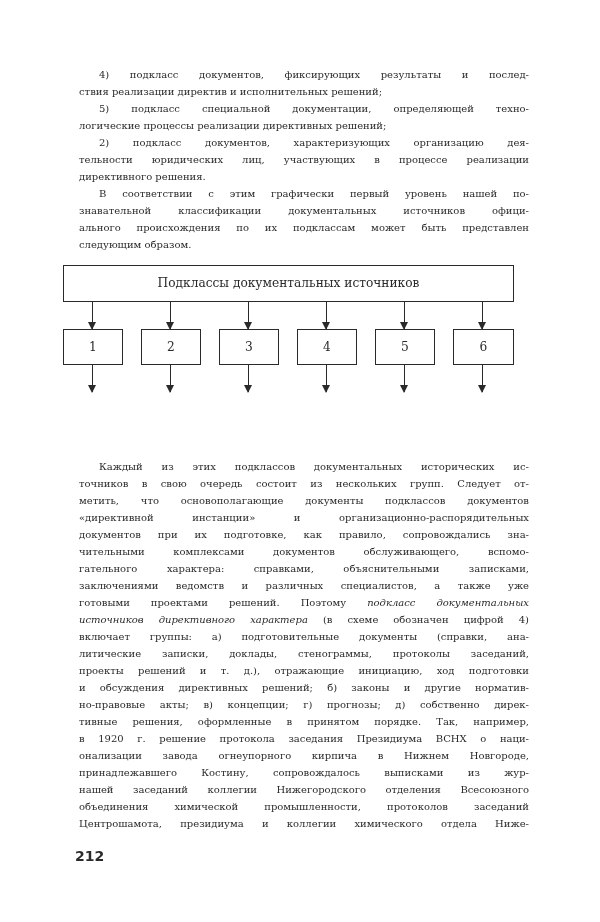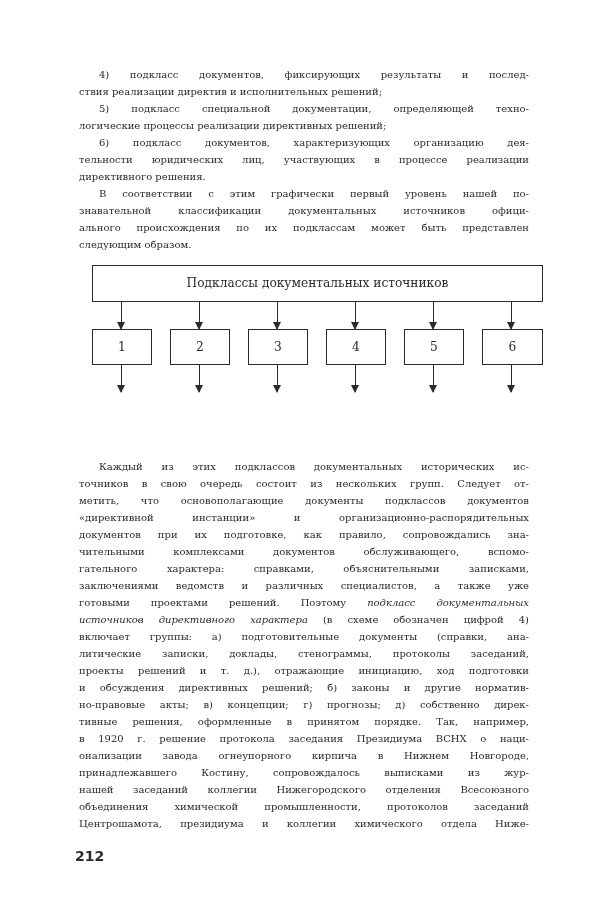--- a/index.html
+++ b/index.html
@@ -4,40 +4,40 @@
 <style>
   html, body { margin: 0; padding: 0; background: #ffffff; }
   body { width: 600px; height: 922px; position: relative; overflow: hidden;
          font-family: "DejaVu Serif", "Liberation Serif", serif; color: #2a2a2a; }
   .page { position: absolute; left: 75px; top: 66px; width: 450px; }
   .line { position: absolute; left: 4px; width: 450px; font-size: 10px; line-height: 17px;
           white-space: nowrap; text-align: justify; text-align-last: justify; height: 17px; }
   .line.last { text-align-last: left; }
   .line.indent { padding-left: 20px; width: 430px; }
   .line i { font-style: italic; }
-  .diagram { position: absolute; left: 92px; top: 265px; width: 451px; height: 144px; }
+  .diagram { position: absolute; left: 63px; top: 265px; width: 451px; height: 144px; }
   .box { position: absolute; border: 1.3px solid #2a2a2a; box-sizing: border-box; background: #fff;
          display: flex; align-items: center; justify-content: center; text-align: center;
          font-size: 12.2px; line-height: 15px; color: #2a2a2a; }
   .arrow { position: absolute; width: 1.3px; background: #2a2a2a; }
   .arrow::after { content: ""; position: absolute; left: -3.6px; bottom: -1px;
                   border-left: 4.2px solid transparent; border-right: 4.2px solid transparent;
                   border-top: 8px solid #2a2a2a; }
   .pagenum { position: absolute; left: 75px; top: 848px; font-family: "DejaVu Sans", "Liberation Sans", sans-serif;
              font-weight: bold; font-size: 14px; color: #2a2a2a; }
 </style>
 </head>
 <body>
 
 <div class="page">
   <div class="line indent" style="top:0px">4)  подкласс документов, фиксирующих результаты и послед-</div>
   <div class="line last" style="top:17px">ствия реализации директив и исполнительных решений;</div>
   <div class="line indent" style="top:34px">5)  подкласс специальной документации, определяющей техно-</div>
   <div class="line last" style="top:51px">логические процессы реализации директивных решений;</div>
-  <div class="line indent" style="top:68px">6)  подкласс документов, характеризующих организацию дея-</div>
+  <div class="line indent" style="top:68px">2)  подкласс документов, характеризующих организацию дея-</div>
   <div class="line" style="top:85px">тельности юридических лиц, участвующих в процессе реализации</div>
   <div class="line last" style="top:102px">директивного решения.</div>
   <div class="line indent" style="top:119px">В соответствии с этим графически первый уровень нашей по-</div>
   <div class="line" style="top:136px">знавательной классификации документальных источников офици-</div>
   <div class="line" style="top:153px">ального происхождения по их подклассам может быть представлен</div>
   <div class="line last" style="top:170px">следующим образом.</div>
 </div>
 
 <div class="diagram">
   <div class="box" style="left:0;top:0;width:451px;height:37px">

